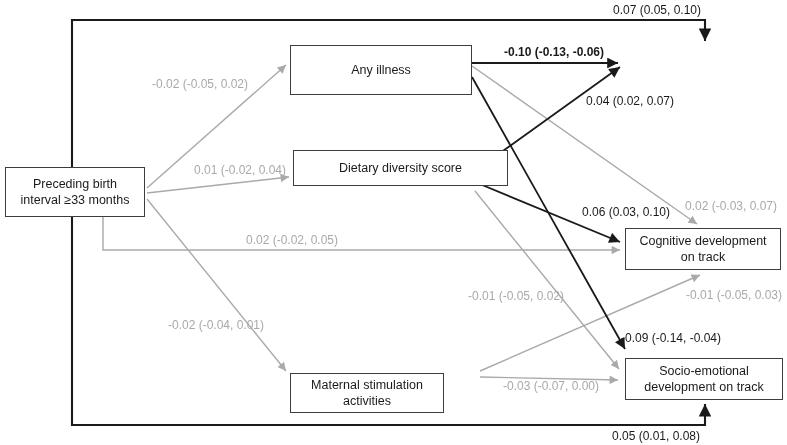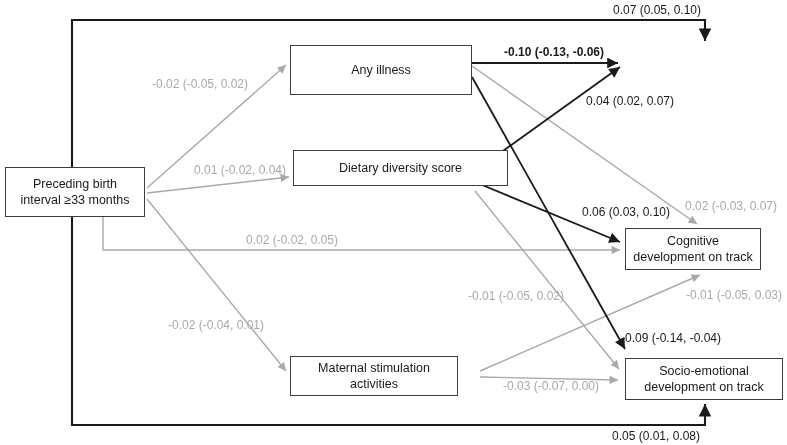--- a/index.html
+++ b/index.html
@@ -65,22 +65,22 @@
     <path class="edge black" d="M472,63 L618,63" marker-end="url(#arrow-black)"></path>
     <path class="edge black" d="M475,171 L620,67" marker-end="url(#arrow-black)"></path>
     <path class="edge black" d="M475,182 L620,242" marker-end="url(#arrow-black)"></path>
     <path class="edge black" d="M472,77 L625,349" marker-end="url(#arrow-black)"></path>
     <path class="edge black thick" d="M72,217 L72,425 L705,425 L705,404" marker-end="url(#arrow-black)"></path>
   </svg>
 
   <div class="node" style="left:5px;top:167px;width:140px;height:50px;">Preceding birth interval ≥33 months</div>
   <div class="node" style="left:290px;top:45px;width:182px;height:50px;text-align:right;">Any illness</div>
   <div class="node" style="left:293px;top:150px;width:215px;height:36px;">Dietary diversity score</div>
-  <div class="node" style="left:290px;top:356px;width:168px;height:40px;">Maternal stimulation activities</div>
-  <div class="node" style="left:625px;top:228px;width:136px;height:42px;">Cognitive development on track</div>
+  <div class="node" style="left:290px;top:373px;width:154px;height:40px;">Maternal stimulation activities</div>
+  <div class="node" style="left:625px;top:228px;width:156px;height:42px;">Cognitive development on track</div>
   <div class="node" style="left:625px;top:358px;width:158px;height:42px;">Socio-emotional development on track</div>
 
   <div class="edge-label sig" style="left:657px;top:10px;">0.07 (0.05, 0.10)</div>
   <div class="edge-label sig" style="left:554px;top:52px;font-weight:bold;">-0.10 (-0.13, -0.06)</div>
   <div class="edge-label sig" style="left:630px;top:101px;">0.04 (0.02, 0.07)</div>
   <div class="edge-label ns" style="left:200px;top:84px;">-0.02 (-0.05, 0.02)</div>
   <div class="edge-label ns" style="left:240px;top:170px;">0.01 (-0.02, 0.04)</div>
   <div class="edge-label ns" style="left:292px;top:240px;">0.02 (-0.02, 0.05)</div>
   <div class="edge-label ns" style="left:200px;top:325px;margin-left:16px;">-0.02 (-0.04, 0.01)</div>
   <div class="edge-label sig" style="left:626px;top:212px;">0.06 (0.03, 0.10)</div>

